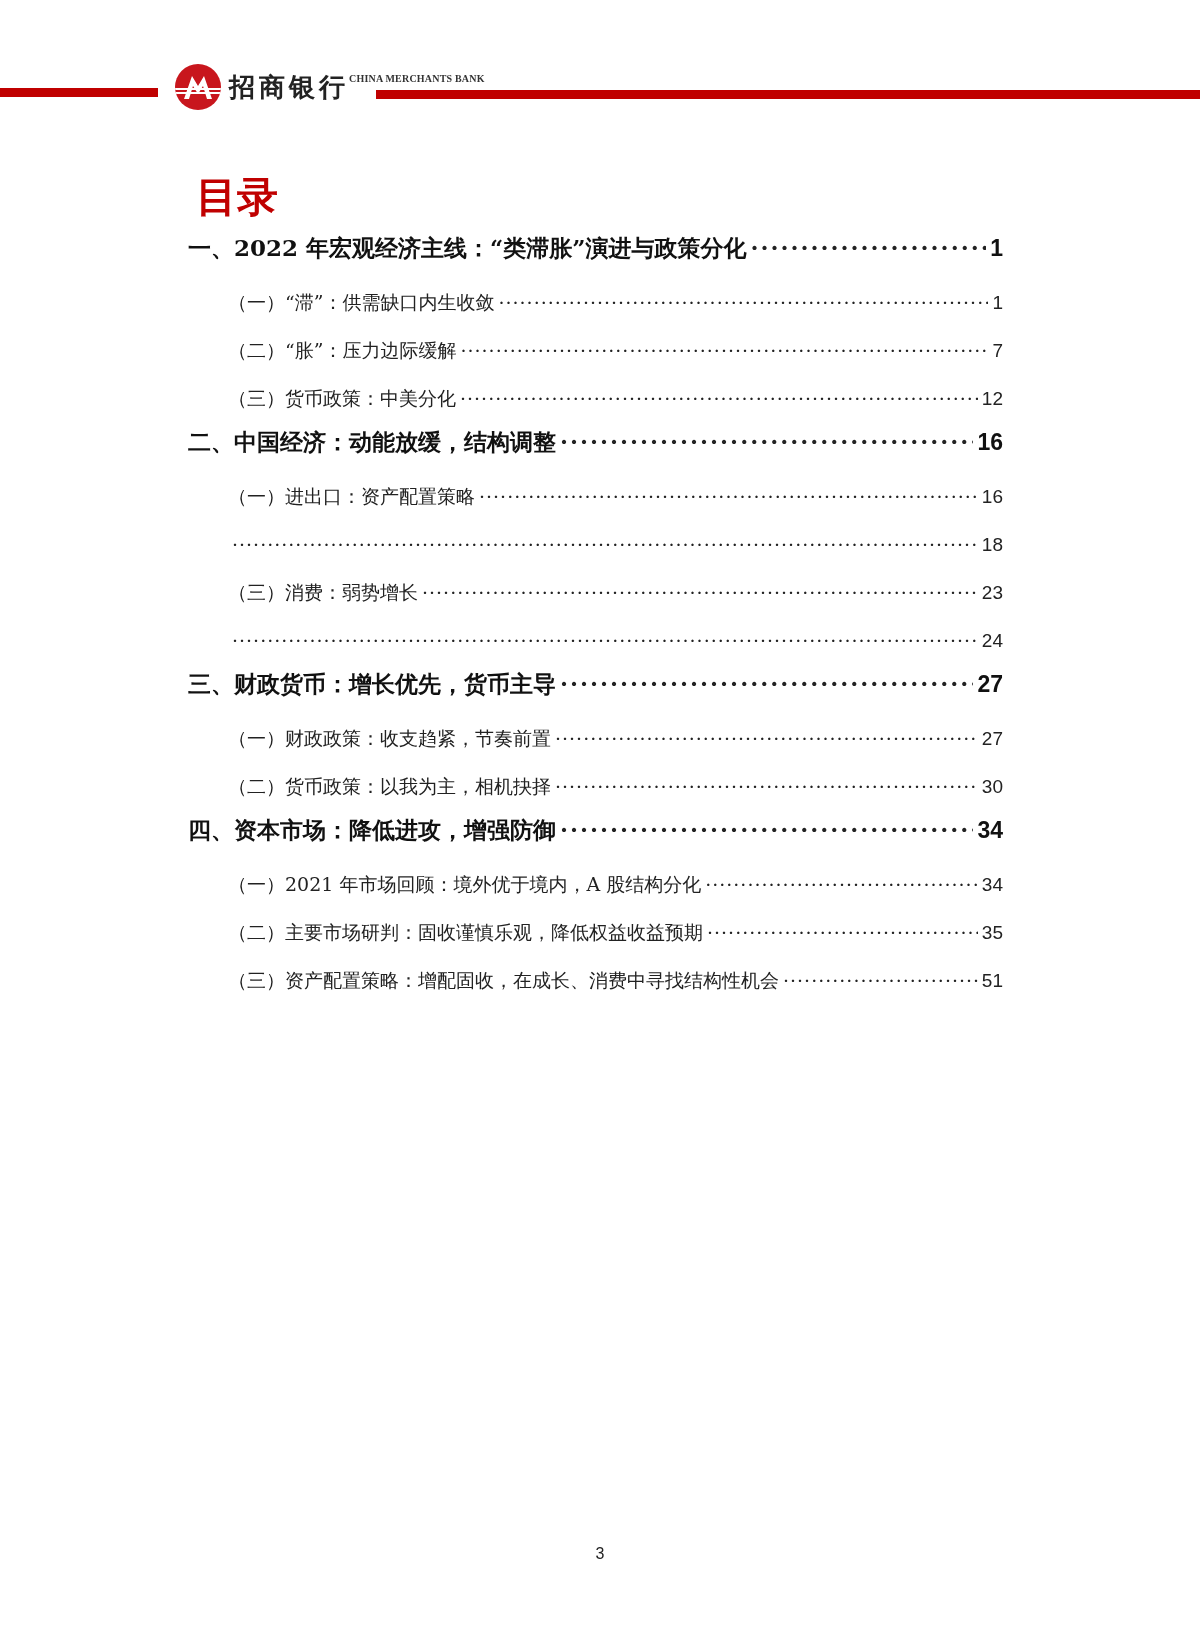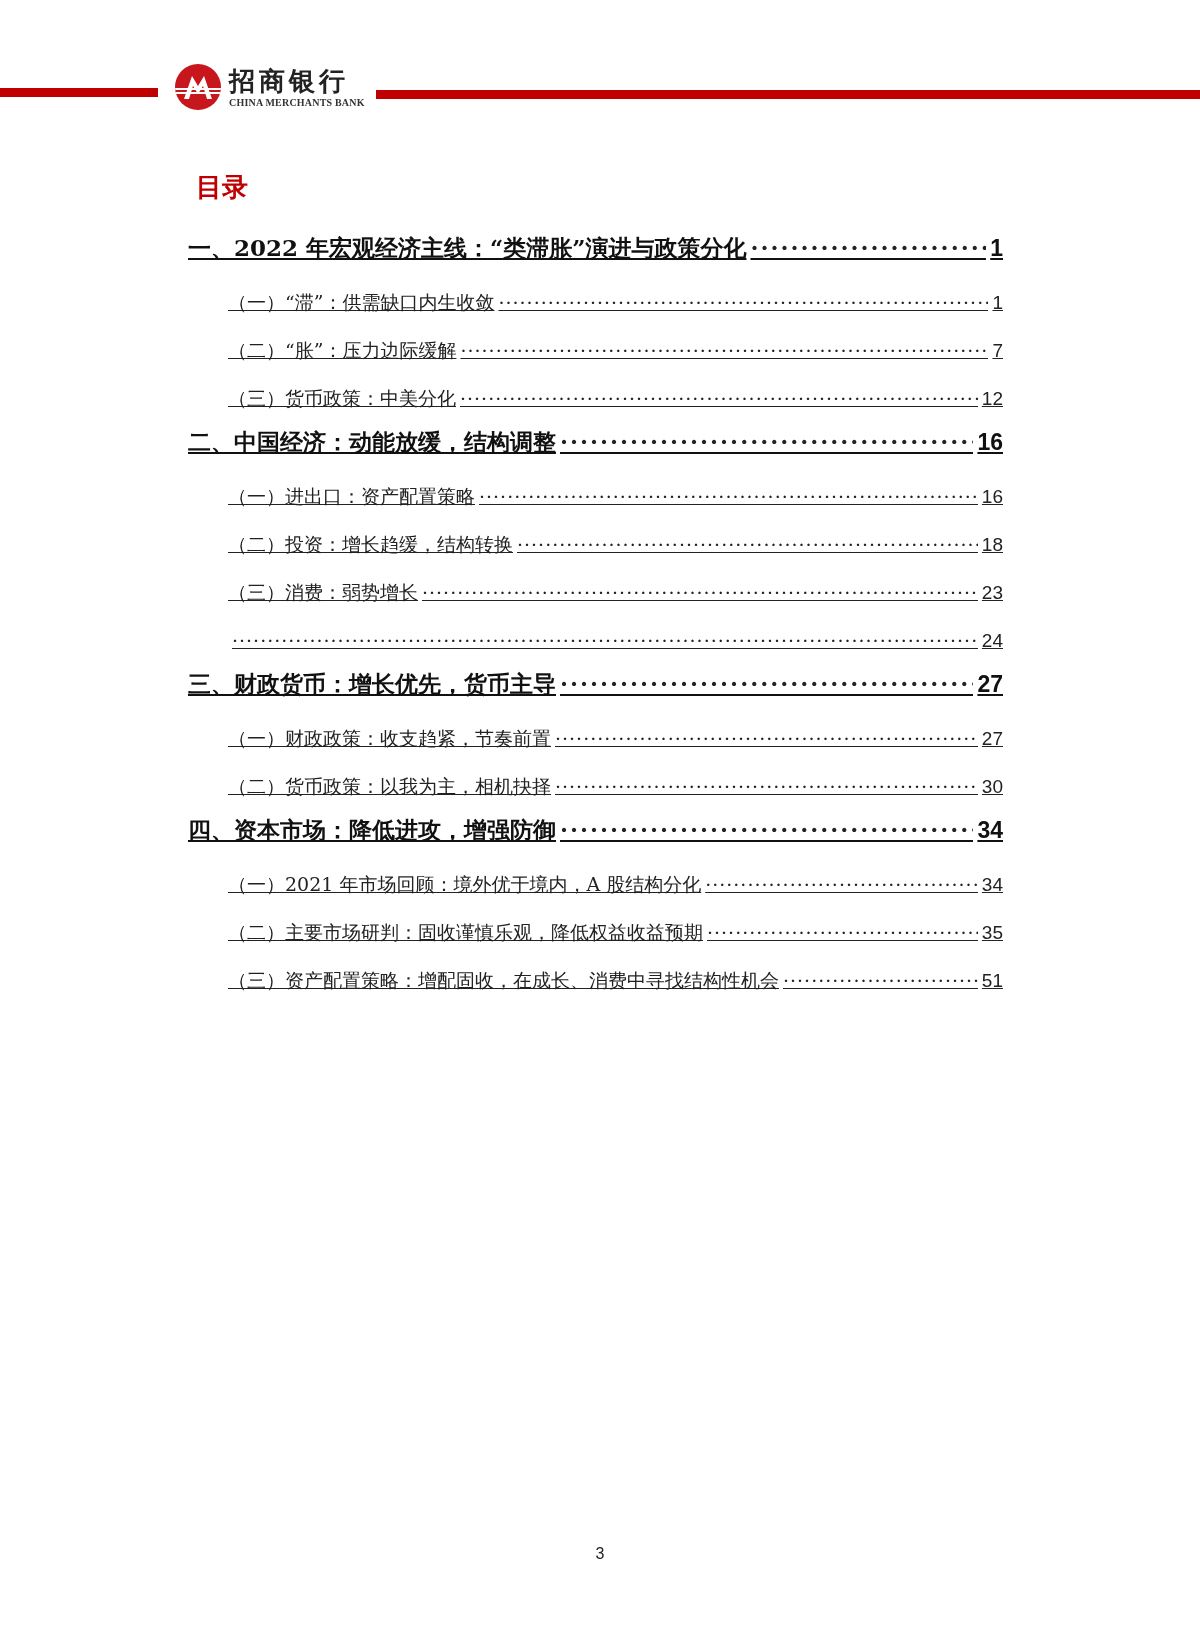--- a/index.html
+++ b/index.html
@@ -2,26 +2,26 @@
 <html><head>
 <meta charset="utf-8">
 <style>
   html,body{margin:0;padding:0;background:#fff;}
   body{width:1200px;height:1630px;position:relative;overflow:hidden;font-family:"DejaVu Sans","Liberation Sans",sans-serif;color:#111;}
   .bar-left{position:absolute;left:0;top:88px;width:158px;height:9px;background:#c00000;}
   .bar-right{position:absolute;left:376px;top:90px;width:824px;height:9px;background:#c00000;}
   .logo{position:absolute;left:175px;top:64px;display:flex;align-items:center;}
   .logo-mark{width:46px;height:46px;border-radius:50%;background:#c8161d;position:relative;overflow:hidden;}
   .logo-mark svg{position:absolute;left:0;top:0;}
-  .logo-text{margin-left:8px;display:flex;flex-direction:column;}
+  .logo-text{margin-left:8px;display:flex;}
   .logo-cn{font-family:"DejaVu Serif",serif;font-weight:bold;font-size:26px;letter-spacing:4px;color:#222;line-height:30px;}
   .logo-en{font-family:"Liberation Serif",serif;font-weight:bold;font-size:10px;color:#333;letter-spacing:0.2px;margin-top:1px;}
-  .toc-title{position:absolute;left:196px;top:170px;font-size:26px;font-weight:bold;color:#c00000;}
+  .toc-title{position:absolute;left:196px;top:170px;font-size:41px;font-weight:bold;color:#c00000;}
   .toc{position:absolute;left:188px;top:228px;width:815px;}
-  .row{display:flex;align-items:baseline;white-space:nowrap;text-decoration:underline;}
+  .row{display:flex;align-items:baseline;white-space:nowrap;}
   .row.l1{height:50px;line-height:40px;font-size:23px;font-weight:bold;font-family:"DejaVu Serif",serif;}
   .row.l2{height:48px;line-height:48px;font-size:19px;padding-left:40px;font-family:"DejaVu Serif",serif;color:#222;text-align:right;}
   .row .dots{flex:1;overflow:hidden;margin:0 4px;color:#222;letter-spacing:1px;}
   .row.l1 .dots{letter-spacing:2px;}
   .row .dots::before{content:"··································································································································································································";}
   .row .page{font-family:"Liberation Sans",sans-serif;}
   .row.l1 .page{font-weight:bold;font-size:23px;}
   .row.l2 .page{font-size:19px;}
   .footer-page{position:absolute;left:0;width:1200px;top:1545px;text-align:center;font-family:"Liberation Sans",sans-serif;font-size:16px;color:#222;}
 </style>
@@ -72,21 +72,20 @@
       <span>二、中国经济：动能放缓，结构调整</span>
       <span class="dots"></span>
       <span class="page">16</span>
     </div>
   <div class="row l2">
       <span>（一）进出口：资产配置策略</span>
       <span class="dots"></span>
       <span class="page">16</span>
     </div>
   <div class="row l2">
-      <span>（二）投资：增长趋缓，结构转换</span>
       <span class="dots"></span>
       <span class="page">18</span>
     </div>
   <div class="row l2">
       <span>（三）消费：弱势增长</span>
       <span class="dots"></span>
       <span class="page">23</span>
     </div>
   <div class="row l2">
       <span class="dots"></span>

